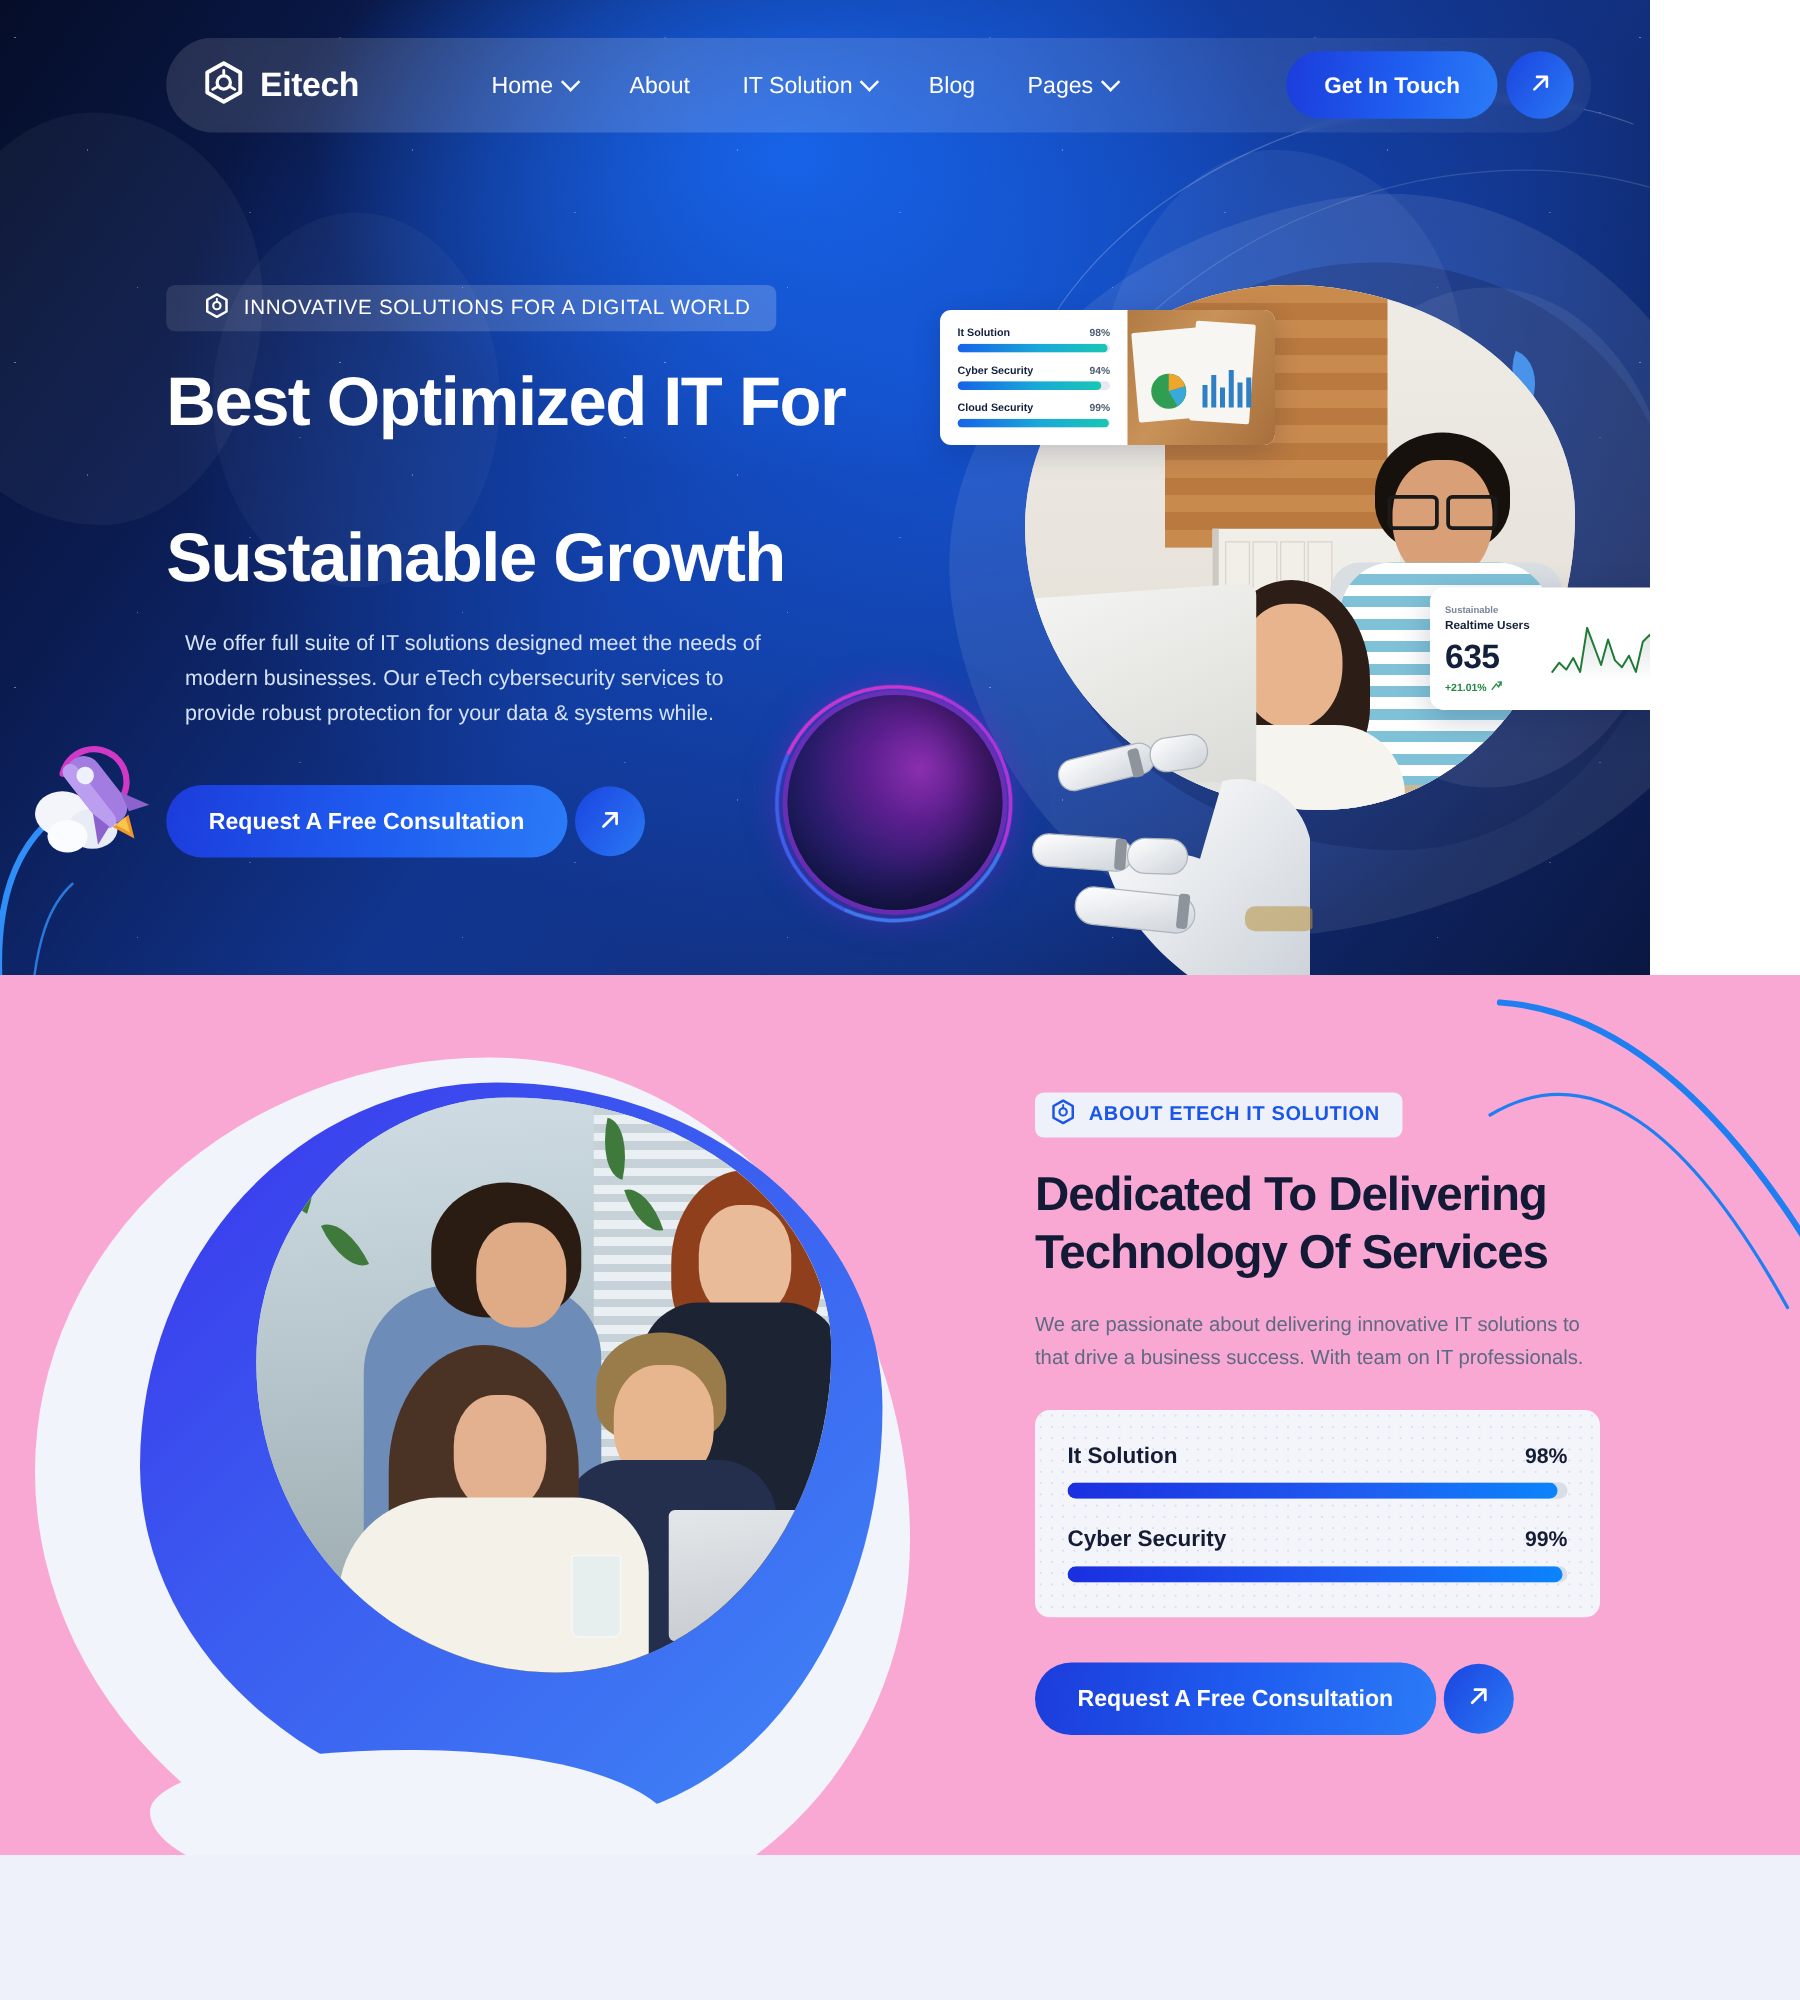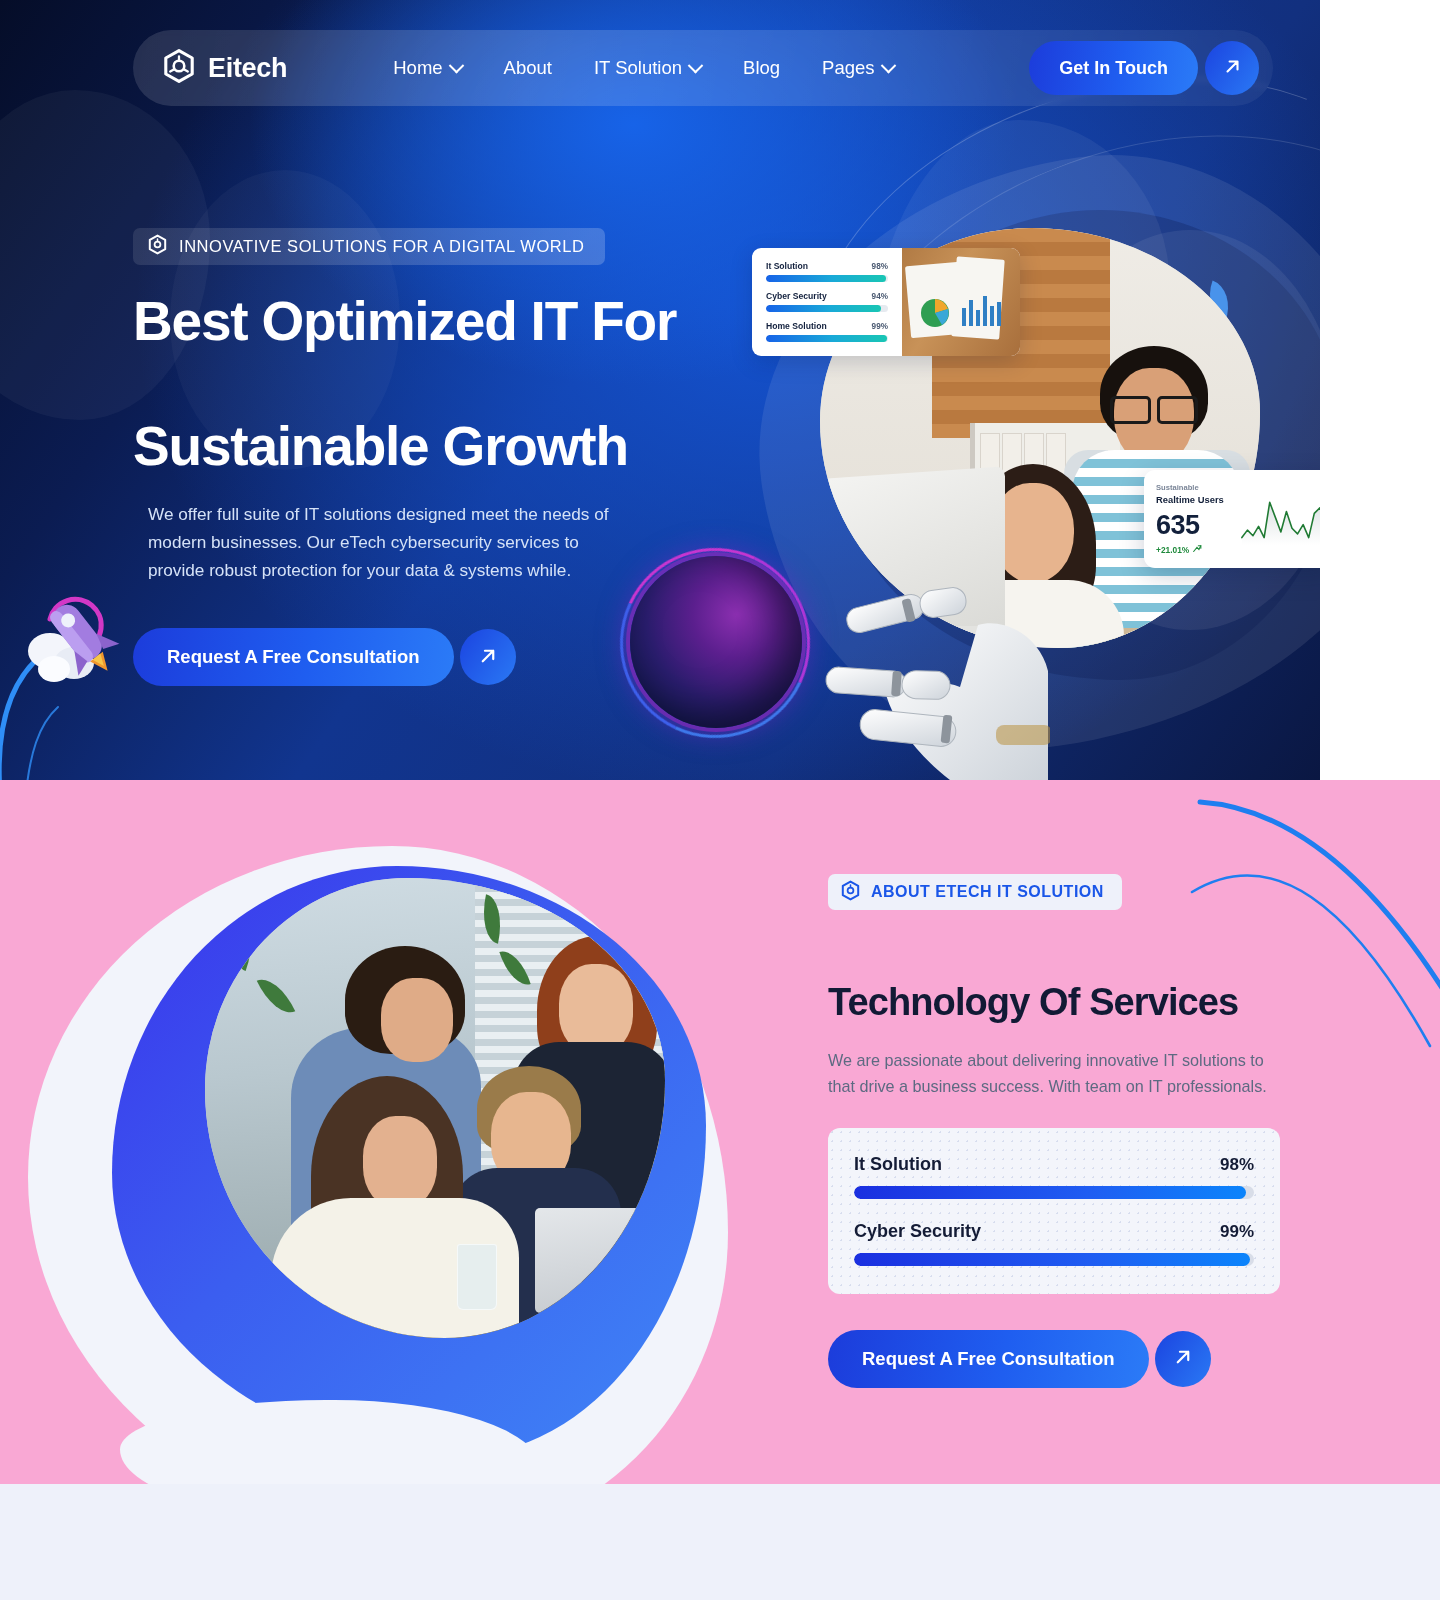--- a/index.html
+++ b/index.html
@@ -71,21 +71,21 @@
   }
   .btn-circle{
     width:54px;height:54px;border-radius:50%;border:none;cursor:pointer;
     background:linear-gradient(125deg,#1b44e0 0%,#2a79f5 100%);
     display:flex;align-items:center;justify-content:center;
   }
 
   
   .hero-left{position:absolute;left:133px;top:228px;width:560px;}
   .badge{
-    display:inline-flex;align-items:center;gap:11px;height:37px;padding:0 20px 0 14px;
+    display:inline-flex;align-items:center;gap:11px;height:37px;padding:0 20px 0 30px;
     border-radius:7px;background:linear-gradient(100deg, rgba(255,255,255,.10), rgba(255,255,255,.20));
   }
   .badge-text{color:#fff;font-size:16.5px;font-weight:500;letter-spacing:.55px;}
   h1.hero-title{
     margin-top:25px;color:#fff;font-size:55px;line-height:1.14;font-weight:700;letter-spacing:-1.2px;
   }
   .hero-desc{margin-top:22px;color:#d5e2f7;font-size:17.2px;line-height:1.63;max-width:472px;margin-left:15px;}
   .hero-btn-row{margin-top:44px;display:flex;align-items:center;gap:6px;}
   .hero-btn-row .btn-pill{height:58px;padding:0 34px;font-size:18.5px;border-radius:32px;}
   .hero-btn-row .btn-circle{width:56px;height:56px;}
@@ -375,21 +375,21 @@
         <div class="sb-head">
           <span class="sb-label">Cyber Security</span>
           <span class="sb-val">94%</span>
         </div>
         <div class="sb-track">
             <div class="sb-fill" id="hf1" style="width: 94%;"></div>
           </div>
       </div>
       <div class="sb-row">
         <div class="sb-head">
-          <span class="sb-label">Home Solution</span>
+          <span class="sb-label">Cloud Security</span>
           <span class="sb-val">99%</span>
         </div>
         <div class="sb-track">
             <div class="sb-fill" id="hf2" style="width: 99%;"></div>
           </div>
       </div>
     </div>
     <div class="card-stats-img">
       <div class="csi-paper" style="left:6px;top:16px;width:54px;height:72px;transform:rotate(-5deg)"></div>
       <div class="csi-paper" style="left:52px;top:10px;width:48px;height:80px;transform:rotate(4deg)"></div>
@@ -508,21 +508,21 @@
         <svg width="21" height="21" viewBox="0 0 36 36">
           <path d="M18 2.6 31.2 10v16L18 33.4 4.8 26V10z" fill="none" stroke="#1a56e8" stroke-width="3.4" stroke-linejoin="round"></path>
           <circle cx="18" cy="18" r="5" fill="none" stroke="#1a56e8" stroke-width="3"></circle>
           <path d="M18 13V8.6" stroke="#1a56e8" stroke-width="2.6" stroke-linecap="round"></path>
         </svg>
       </span>
       <span class="badge-text">ABOUT ETECH IT SOLUTION</span>
     </div>
 
     <h2 class="about-title">
-      <br>
+      <span>Dedicated To Delivering</span><br>
       <span>Technology Of Services</span>
     </h2>
 
     <p class="about-desc">We are passionate about delivering innovative IT solutions to that drive a business success. With team on IT professionals.</p>
 
     <div class="skill-card">
       <div class="skill-row">
         <div class="sk-head">
           <span class="sk-label">It Solution</span>
           <span class="sk-val">98%</span>

